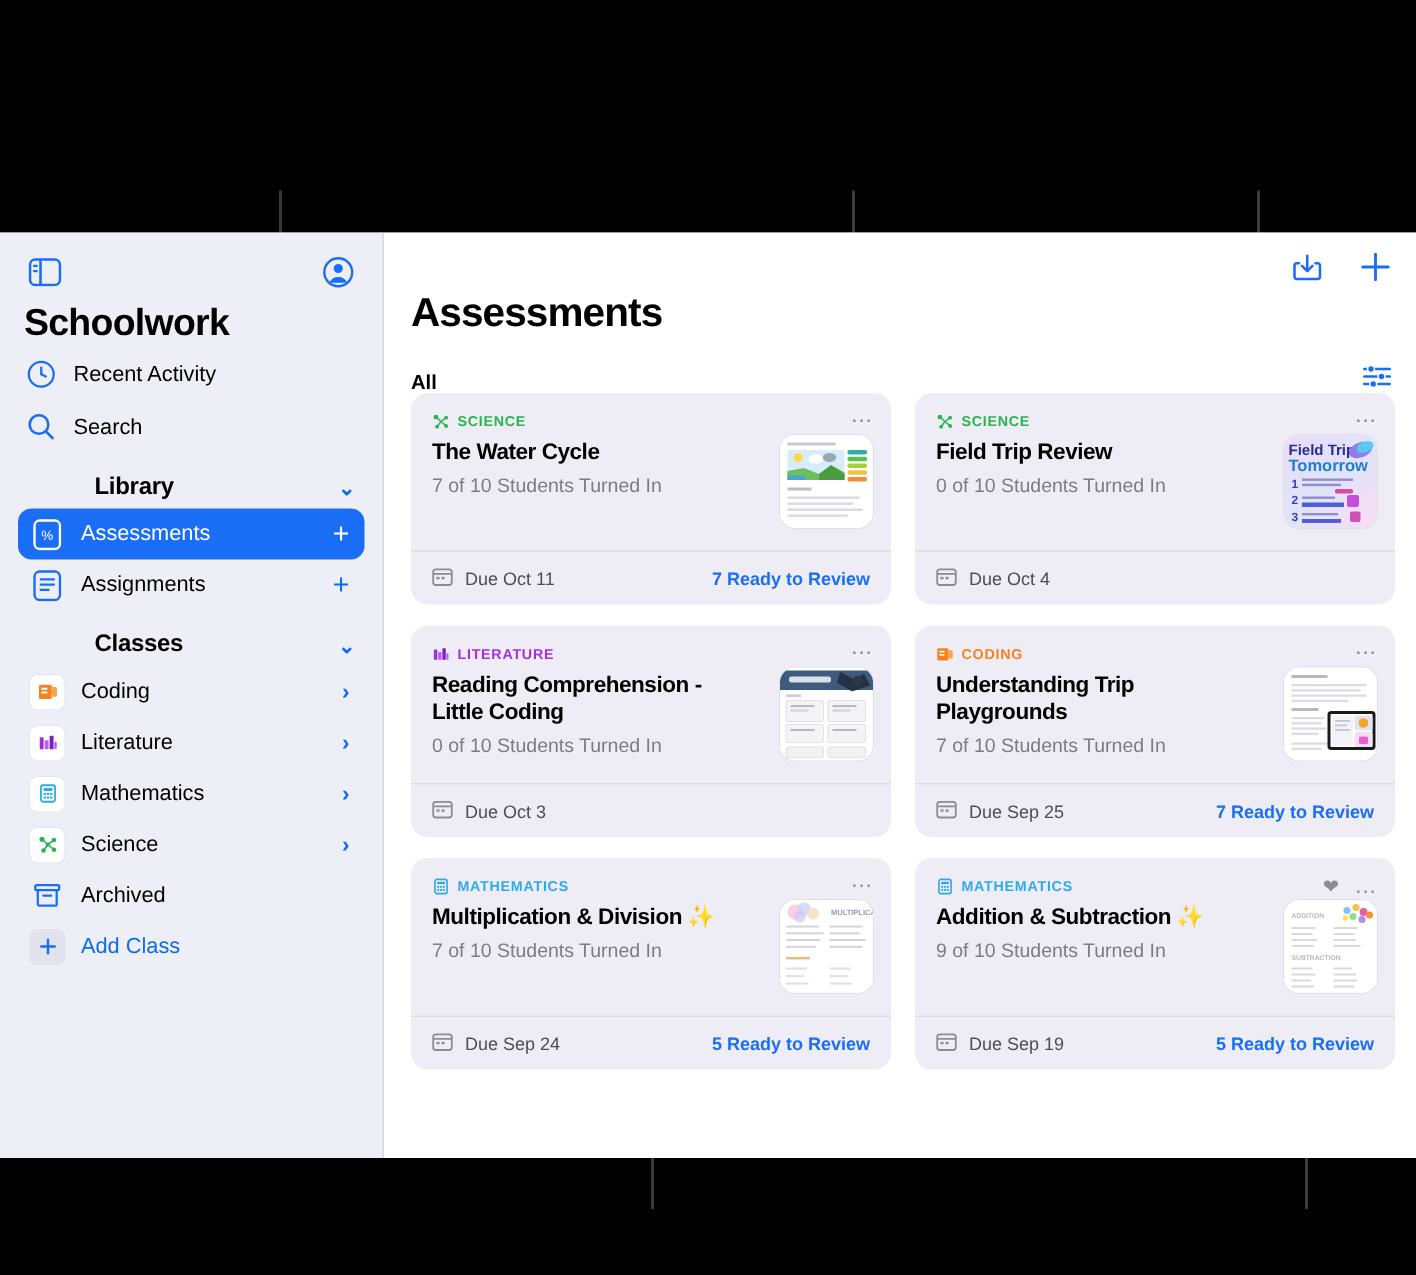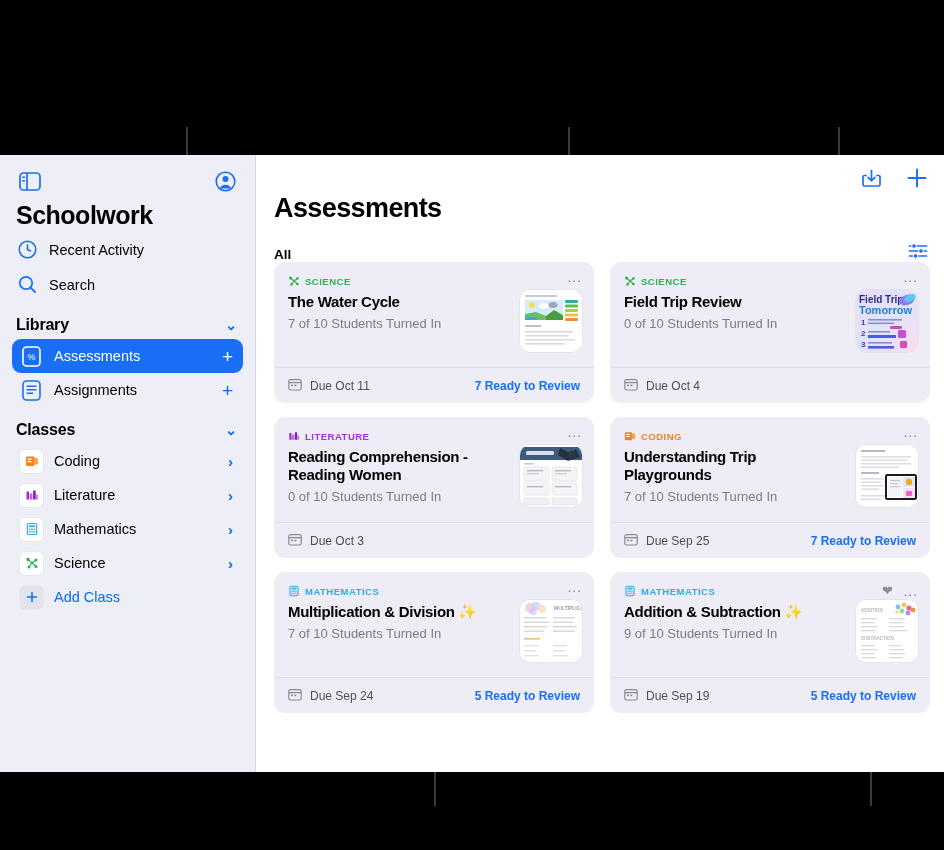--- a/index.html
+++ b/index.html
@@ -30,21 +30,21 @@
   .sb-title { font-size: 25px; font-weight: bold; color: #000;
               letter-spacing: -0.5px; padding: 6px 16px 2px 16px; }
 
   .sb-row { display: flex; align-items: center; gap: 11px;
             padding: 0 14px 0 16px; height: 35px; cursor: pointer; }
   .sb-row .lbl { font-size: 14.5px; color: #000; }
   .sb-row .ico { width: 22px; height: 22px; flex: 0 0 22px;
                  display: flex; align-items: center; justify-content: center; }
 
   .sb-section { display: flex; align-items: center; justify-content: space-between;
-                padding: 14px 18px 5px 16px; }
+                padding: 14px 18px 5px 16px; margin-left: 47px; }
   .sb-section .stitle { font-size: 16px; font-weight: bold; color: #000; letter-spacing: -0.2px;}
   .chev-d { color: #0b6cf0; font-size: 14px; font-weight: bold; }
 
   .sb-item { display: flex; align-items: center; gap: 11px; margin: 0 12px;
              height: 34px; border-radius: 9px; padding: 0 10px 0 8px; cursor: pointer; }
   .sb-item .ico { width: 23px; height: 23px; flex: 0 0 23px;
                   display: flex; align-items: center; justify-content: center; }
   .sb-item .lbl { font-size: 14.5px; color: #000; flex: 1; }
   .sb-item .trail { color: #0b6cf0; font-size: 19px; line-height: 1; font-weight: 300; }
   .sb-item.selected { background: #1a6ef5; }
@@ -261,20 +261,30 @@
               <circle cx="4" cy="11" r="1.5" fill="#27b451"></circle>
               <circle cx="11" cy="10.5" r="1.5" fill="#27b451"></circle>
               <circle cx="7" cy="7" r="1.3" fill="#27b451"></circle>
             </svg>
           </span>
         </span>
         <span class="lbl">Science</span>
         <span class="chev-r">›</span>
       </div>
 
+      <div class="sb-item">
+        <span class="ico">
+          <svg width="19" height="18" viewBox="0 0 19 18">
+            <rect x="1.5" y="2" width="16" height="3.4" rx="1" fill="none" stroke="#1a6ef5" stroke-width="1.5"></rect>
+            <path d="M3.2 5.6v9.2a1 1 0 0 0 1 1h10.6a1 1 0 0 0 1-1V5.6" fill="none" stroke="#1a6ef5" stroke-width="1.5"></path>
+            <line x1="6.8" y1="9" x2="12.2" y2="9" stroke="#1a6ef5" stroke-width="1.5" stroke-linecap="round"></line>
+          </svg>
+        </span>
+        <span class="lbl">Archived</span>
+      </div>
 
       <div class="sb-item add">
         <span class="ico">
           <span class="app-ico" style="background:#e3e3ed;">
             <svg width="14" height="14" viewBox="0 0 14 14">
               <line x1="7" y1="2.5" x2="7" y2="11.5" stroke="#1a6ef5" stroke-width="1.6" stroke-linecap="round"></line>
               <line x1="2.5" y1="7" x2="11.5" y2="7" stroke="#1a6ef5" stroke-width="1.6" stroke-linecap="round"></line>
             </svg>
           </span>
         </span>
@@ -455,21 +465,21 @@
                   <rect x="4.8" y="5.5" width="2.6" height="6" rx="0.5" fill="#c558f0"></rect>
                   <rect x="8.1" y="2.5" width="2.6" height="9" rx="0.5" fill="#7a1fc0"></rect>
                   <rect x="11.2" y="6.5" width="1.6" height="5" rx="0.5" fill="#c558f0"></rect>
                 </svg>
               </span>
               <span class="name" style="color:#a52fe0">LITERATURE</span>
             </div>
             <div class="card-actions">
               <span class="dots">…</span>
             </div>
-            <div class="card-title">Reading Comprehension - Reading Women</div>
+            <div class="card-title">Reading Comprehension - Little Coding</div>
             <div class="card-sub">0 of 10 Students Turned In</div>
             <div class="thumb">
               <svg width="62" height="62" viewBox="0 0 62 62">
                 <rect width="62" height="62" fill="#fff"></rect>
                 <rect x="0" y="2" width="62" height="13" fill="#3e5b7e"></rect>
                 <rect x="6" y="6" width="28" height="4" rx="1.5" fill="#d8dfe8"></rect>
                 <path d="M40 3 L50 8 L56 4 L60 12 L48 16 L38 10 Z" fill="#1e2b3a" opacity="0.85"></path>
                 <circle cx="52" cy="9" r="3.5" fill="#2a3a4a"></circle>
                 <rect x="4" y="18" width="10" height="1.6" fill="#c9c9d2"></rect>
                 <rect x="4" y="22" width="25" height="14" rx="1.5" fill="#f4f4f7" stroke="#e0e0e8" stroke-width="0.7"></rect>

